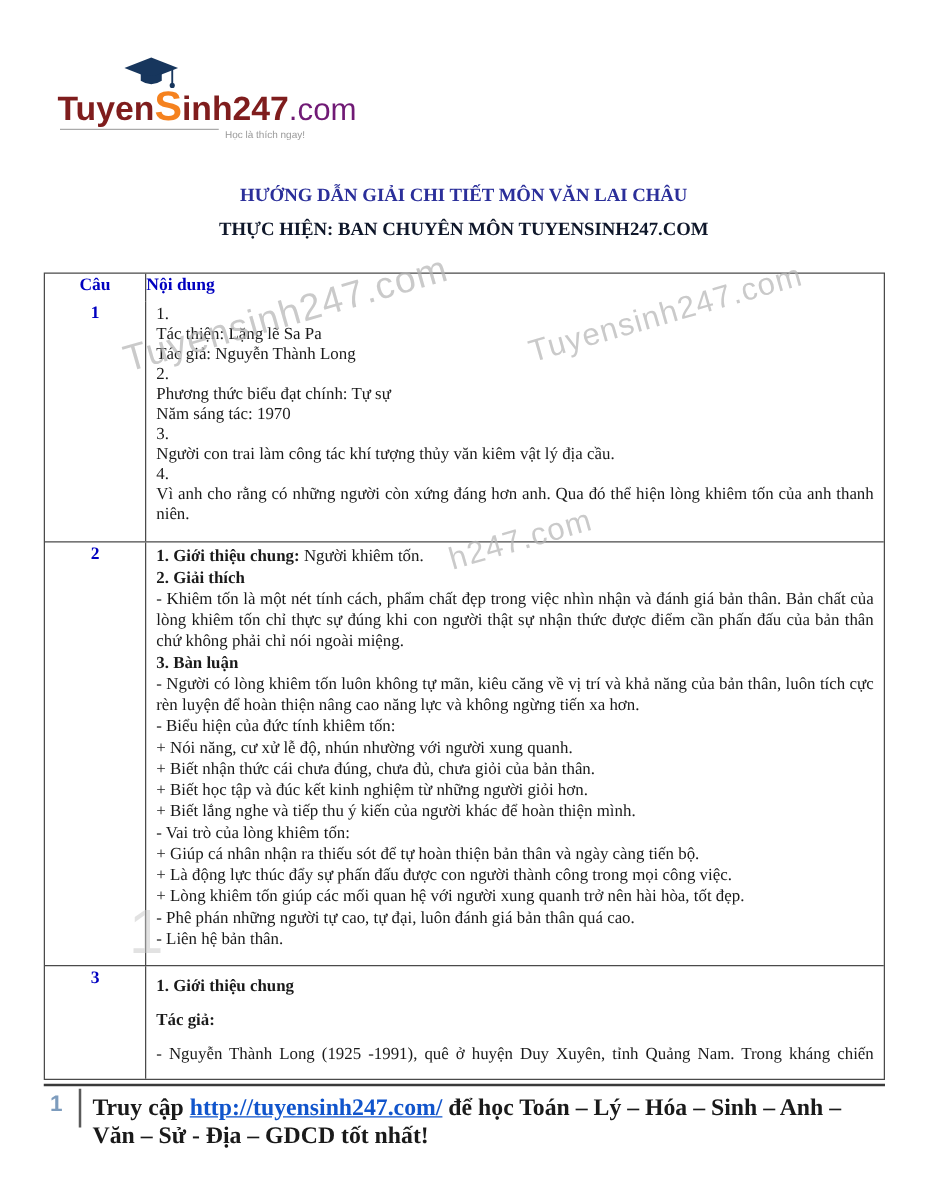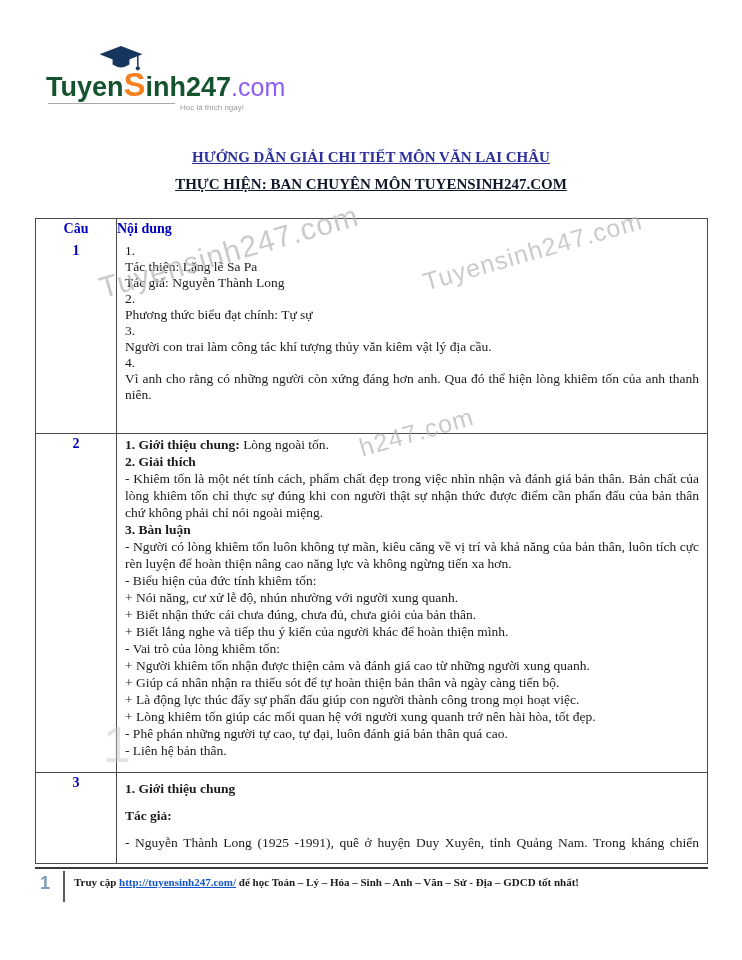--- a/index.html
+++ b/index.html
@@ -3,40 +3,40 @@
 <meta charset="utf-8">
 <style>
   html,body{margin:0;padding:0;background:#fff;}
   .page{position:relative;width:742px;height:960px;background:#ffffff;overflow:hidden;
         font-family:"Liberation Serif","DejaVu Serif",serif;color:#1a1a1a;}
 
   
   .logo{position:absolute;left:42px;top:48px;width:210px;height:70px;}
   .logo-text{position:absolute;left:4px;top:18px;white-space:nowrap;
              font-family:"Liberation Sans","DejaVu Sans",sans-serif;font-weight:bold;}
-  .lg-blue{color:#14532d;font-size:27px;}
+  .lg-blue{color:#7f1d1d;font-size:27px;}
   .lg-s{color:#f5821f;font-size:33px;}
-  .lg-com{color:#8b5cf6;font-size:25px;font-weight:normal;}
+  .lg-com{color:#701a75;font-size:25px;font-weight:normal;}
   .logo-cap{position:absolute;left:56px;top:-3px;}
   .logo-underline{position:absolute;left:6px;top:55px;width:196px;display:flex;align-items:flex-start;}
   .logo-underline .rule{flex:1;height:1px;background:#aaa;}
   .logo-tagline{font-family:"Liberation Sans","DejaVu Sans",sans-serif;font-size:8px;color:#999;
                 margin-left:5px;white-space:nowrap;}
 
   
   .wm{position:absolute;font-family:"Liberation Sans","DejaVu Sans",sans-serif;color:#b4b4b4;
       opacity:.7;white-space:nowrap;transform-origin:0 50%;transform:rotate(-16deg);
       letter-spacing:1px;z-index:3;pointer-events:none;}
   .wm1{left:100px;top:272px;font-size:30px;}
   .wm2{left:424px;top:268px;font-size:25px;}
   .wm3{left:360px;top:434px;font-size:25px;}
   .wm4{left:103px;top:716px;font-size:50px;transform:none;opacity:.5;color:#c6c6c6;}
 
   
-  .title{position:absolute;left:0;width:742px;text-align:center;font-weight:bold;font-size:15px;z-index:2;text-decoration:underline;}
+  .title{position:absolute;left:0;width:742px;text-align:center;font-weight:bold;font-size:15px;z-index:2;}
   .title1{top:149px;color:#2b2f9a;}
   .title2{top:165px;color:#0f172a;margin-top:11px;}
 
   
   .doc-table{position:absolute;left:35px;top:218px;width:671px;border:1px solid #4a4a4a;z-index:2;background:transparent;}
   .trow{display:flex;border-top:1px solid #4a4a4a;}
   .trow:first-child{border-top:none;}
   .cell-num{width:80px;flex:0 0 80px;border-right:1px solid #4a4a4a;text-align:center;
             color:#0000c0;font-weight:bold;font-size:14px;padding-top:2px;}
   .cell-content{flex:1;padding:2px 8px 2px 8px;font-size:13.5px;overflow:hidden;}
@@ -50,21 +50,21 @@
   .r0 .line{line-height:16px;}
   .r1 .line{line-height:17px;}
   .r2 .line{line-height:27px;}
   .line.just{text-align:justify;}
 
   
   .footer-rule{position:absolute;left:35px;top:867px;width:673px;height:2px;background:#3a3a3a;z-index:2;}
   .footer-page{position:absolute;left:40px;top:873px;font-family:"Liberation Sans","DejaVu Sans",sans-serif;
                font-weight:bold;font-size:18px;color:#7d9cbd;z-index:2;}
   .footer-vline{position:absolute;left:63px;top:871px;width:2px;height:31px;background:#5a5a5a;z-index:2;}
-  .footer-text{position:absolute;left:74px;top:876px;width:630px;font-weight:bold;font-size:11px;z-index:2;}
+  .footer-text{position:absolute;left:74px;top:876px;width:630px;font-weight:bold;font-size:19px;z-index:2;}
   .footer-text a{color:#1155cc;text-decoration:underline;}
 </style>
 </head>
 <body>
 
 <div class="page">
 
   <div class="logo">
     <span class="logo-cap">
       <svg width="46" height="28" viewBox="0 0 48 30">
@@ -96,42 +96,43 @@
     </div>
     <div>
         <div class="trow r0">
           <div class="cell-num">1</div>
           <div class="cell-content">
             <div class="line"><span>1.</span></div>
             <div class="line"><span>Tác thiện: Lặng lẽ Sa Pa</span></div>
             <div class="line"><span>Tác giả: Nguyễn Thành Long</span></div>
             <div class="line"><span>2.</span></div>
             <div class="line"><span>Phương thức biểu đạt chính: Tự sự</span></div>
+            <div class="line"><span>Năm sáng tác: 1970</span></div>
             <div class="line"><span>3.</span></div>
             <div class="line"><span>Người con trai làm công tác khí tượng thủy văn kiêm vật lý địa cầu.</span></div>
             <div class="line"><span>4.</span></div>
             <div class="line just"><span>Vì anh cho rằng có những người còn xứng đáng hơn anh. Qua đó thể hiện lòng khiêm tốn của anh thanh niên.</span></div>
           </div>
         </div>
         <div class="trow r1">
           <div class="cell-num">2</div>
           <div class="cell-content">
-            <div class="line"><b>1. Giới thiệu chung:</b><span> Lòng ngoài tốn.</span></div>
+            <div class="line"><b>1. Giới thiệu chung:</b><span> Người khiêm tốn.</span></div>
             <div class="line"><b>2. Giải thích</b></div>
             <div class="line just"><span>- Khiêm tốn là một nét tính cách, phẩm chất đẹp trong việc nhìn nhận và đánh giá bản thân. Bản chất của lòng khiêm tốn chỉ thực sự đúng khi con người thật sự nhận thức được điểm cần phấn đấu của bản thân chứ không phải chỉ nói ngoài miệng.</span></div>
             <div class="line"><b>3. Bàn luận</b></div>
             <div class="line just"><span>- Người có lòng khiêm tốn luôn không tự mãn, kiêu căng về vị trí và khả năng của bản thân, luôn tích cực rèn luyện để hoàn thiện nâng cao năng lực và không ngừng tiến xa hơn.</span></div>
             <div class="line"><span>- Biểu hiện của đức tính khiêm tốn:</span></div>
             <div class="line"><span>+ Nói năng, cư xử lễ độ, nhún nhường với người xung quanh.</span></div>
             <div class="line"><span>+ Biết nhận thức cái chưa đúng, chưa đủ, chưa giỏi của bản thân.</span></div>
+            <div class="line"><span>+ Biết học tập và đúc kết kinh nghiệm từ những người giỏi hơn.</span></div>
             <div class="line"><span>+ Biết lắng nghe và tiếp thu ý kiến của người khác để hoàn thiện mình.</span></div>
             <div class="line"><span>- Vai trò của lòng khiêm tốn:</span></div>
-            <div class="line"><span>+ Người khiêm tốn nhận được thiện cảm và đánh giá cao từ những người xung quanh.</span></div>
             <div class="line"><span>+ Giúp cá nhân nhận ra thiếu sót để tự hoàn thiện bản thân và ngày càng tiến bộ.</span></div>
-            <div class="line"><span>+ Là động lực thúc đẩy sự phấn đấu giúp con người thành công trong mọi hoạt việc.</span></div>
+            <div class="line"><span>+ Là động lực thúc đẩy sự phấn đấu được con người thành công trong mọi công việc.</span></div>
             <div class="line"><span>+ Lòng khiêm tốn giúp các mối quan hệ với người xung quanh trở nên hài hòa, tốt đẹp.</span></div>
             <div class="line"><span>- Phê phán những người tự cao, tự đại, luôn đánh giá bản thân quá cao.</span></div>
             <div class="line"><span>- Liên hệ bản thân.</span></div>
           </div>
         </div>
         <div class="trow r2">
           <div class="cell-num">3</div>
           <div class="cell-content">
             <div class="line"><b>1. Giới thiệu chung</b></div>
             <div class="line"><b>Tác giả:</b></div>

